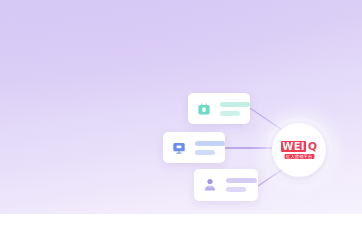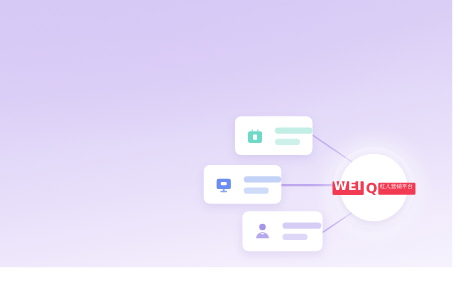--- a/index.html
+++ b/index.html
@@ -56,21 +56,22 @@
     height: 54px;
     border-radius: 50%;
     background: #ffffff;
     box-shadow: 0 3px 9px rgba(150,125,200,0.22);
     display: flex;
     align-items: center;
     justify-content: center;
   }
   .hub-logo {
     display: flex;
-    flex-direction: row;
+    flex-direction: column;
+    align-items: center;
     line-height: 1;
   }
   .logo-row {
     display: flex;
     align-items: stretch;
     height: 11px;
   }
   .logo-wei {
     background: #f23b52;
     color: #ffffff;

